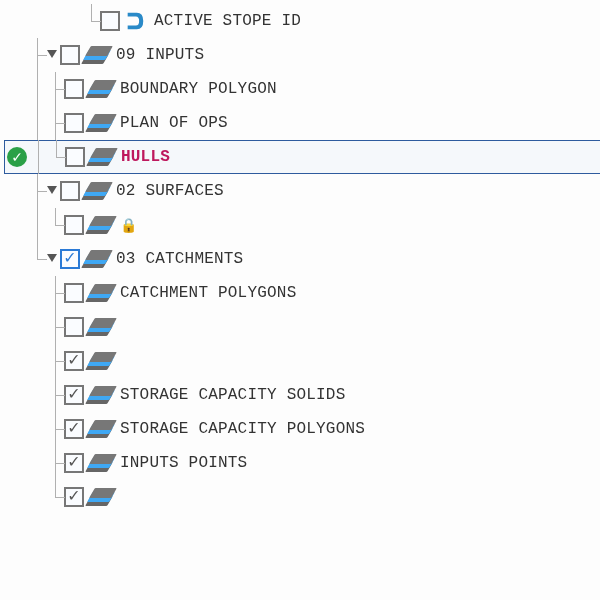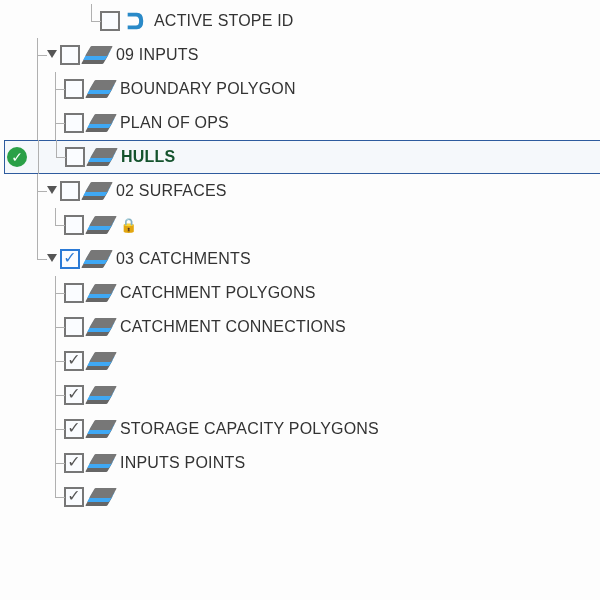--- a/index.html
+++ b/index.html
@@ -130,22 +130,23 @@
   }
   .lock {
     font-size: 14px;
     color: #444;
     margin-right: 4px;
     flex-shrink: 0;
   }
   .label {
     letter-spacing: 0.2px;
     white-space: nowrap;
-  }
-  .label.bold { font-weight: bold; color:#14532d; }
+    font-family: Liberation Mono, monospace;
+  }
+  .label.bold { font-weight: bold; color:#be185d; }
   .selected {
     border: 1px solid #2e5b9e;
     background: rgba(60,120,200,0.04);
     box-sizing: border-box;
   }
   .status {
     width: 24px;
     display: inline-flex;
     align-items: center;
     justify-content: center;
@@ -302,45 +303,45 @@
 <div class="row">
   <span class="status"></span>
   <span class="conn"></span>
   <span class="conn tee"></span>
   <span class="checkbox"></span>
   <span class="layer-icon">
       <span class="l1"></span>
       <span class="l2"></span>
       <span class="l3"></span>
     </span>
-  <span class="label">CATCHMENT CONNECTIONS</span>
-</div>
-
-<div class="row">
-  <span class="status"></span>
-  <span class="conn"></span>
-  <span class="conn tee"></span>
-  <span class="checkbox checked"></span>
-  <span class="layer-icon">
-      <span class="l1"></span>
-      <span class="l2"></span>
-      <span class="l3"></span>
-    </span>
-</div>
-
-<div class="row">
-  <span class="status"></span>
-  <span class="conn"></span>
-  <span class="conn tee"></span>
-  <span class="checkbox checked"></span>
-  <span class="layer-icon">
-      <span class="l1"></span>
-      <span class="l2"></span>
-      <span class="l3"></span>
-    </span>
+</div>
+
+<div class="row">
+  <span class="status"></span>
+  <span class="conn"></span>
+  <span class="conn tee"></span>
+  <span class="checkbox checked"></span>
+  <span class="layer-icon">
+      <span class="l1"></span>
+      <span class="l2"></span>
+      <span class="l3"></span>
+    </span>
+</div>
+
+<div class="row">
+  <span class="status"></span>
+  <span class="conn"></span>
+  <span class="conn tee"></span>
+  <span class="checkbox checked"></span>
+  <span class="layer-icon">
+      <span class="l1"></span>
+      <span class="l2"></span>
+      <span class="l3"></span>
+    </span>
+  <span class="label">STORAGE CAPACITY SOLIDS</span>
 </div>
 
 <div class="row">
   <span class="status"></span>
   <span class="conn"></span>
   <span class="conn tee"></span>
   <span class="checkbox checked"></span>
   <span class="layer-icon">
       <span class="l1"></span>
       <span class="l2"></span>

